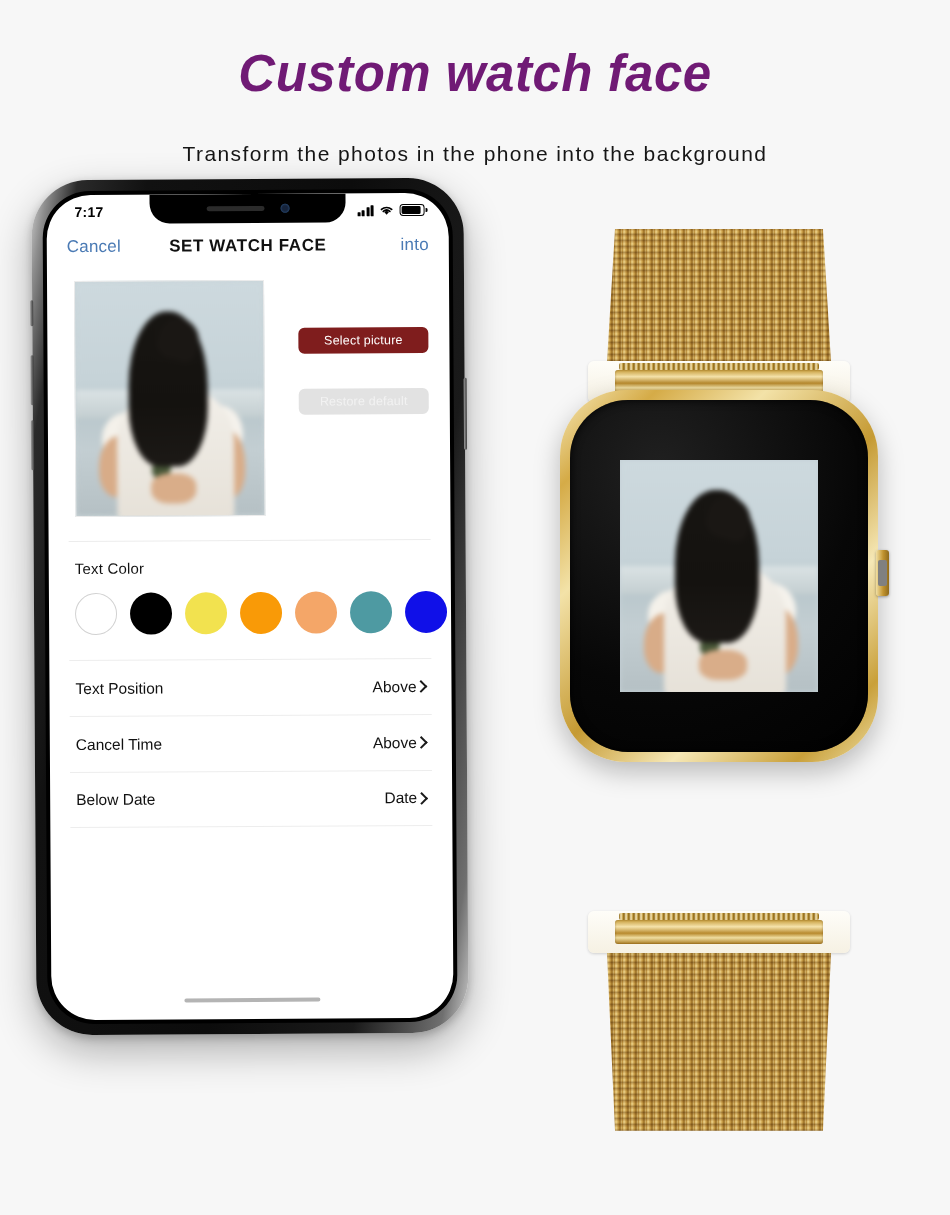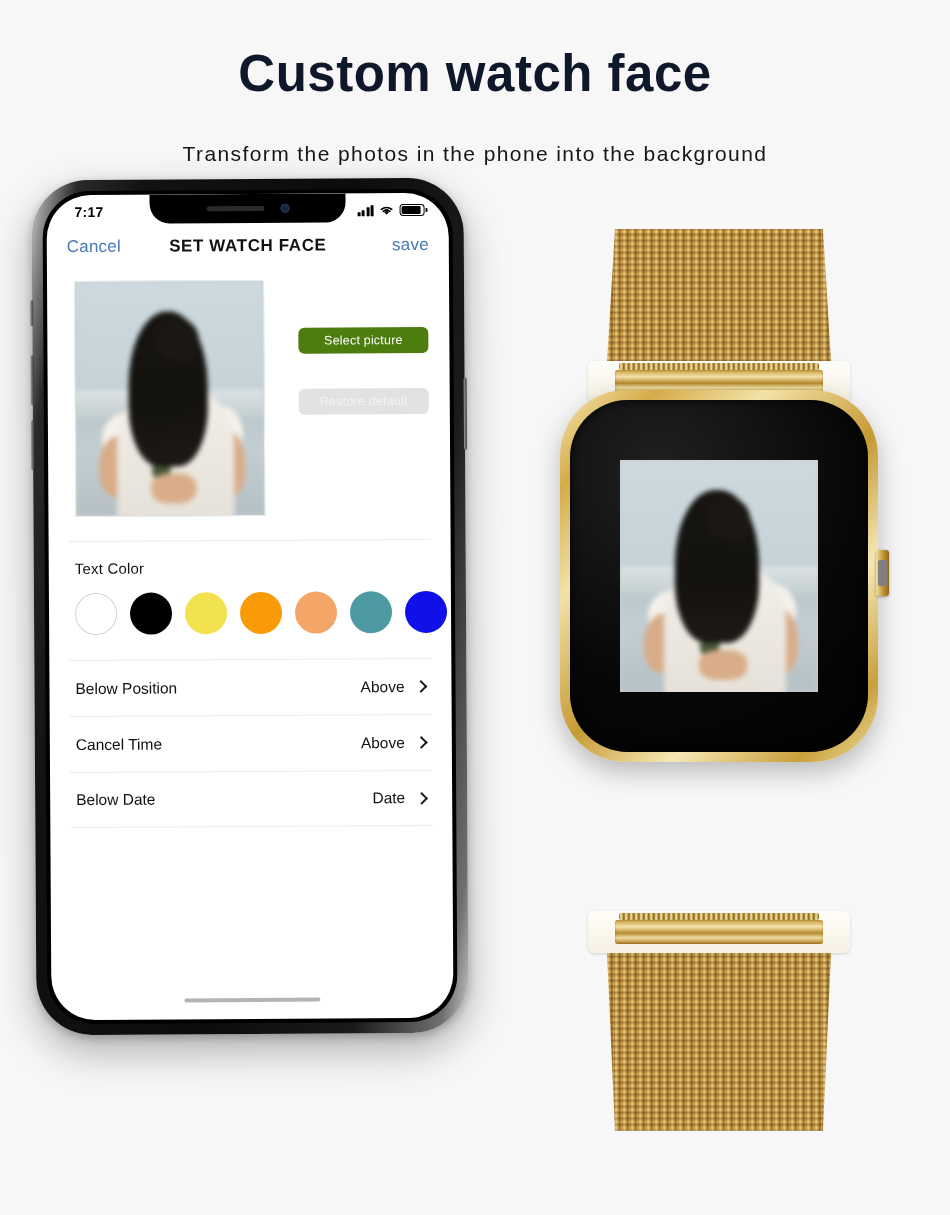--- a/index.html
+++ b/index.html
@@ -12,23 +12,24 @@
     overflow: hidden;
     position: relative;
   }
 
   
   .header { padding-top: 46px; text-align: center; }
 
   .headline {
     font-size: 51px;
     font-weight: bold;
-    color: #0f172a;
+    color: #701a75;
     letter-spacing: 0.5px;
     line-height: 1.1;
+    font-style: italic;
   }
 
   .subline {
     margin-top: 36px;
     font-size: 21px;
     color: #161616;
     line-height: 1.55;
     letter-spacing: 1.4px;
     font-weight: 400;
   }
@@ -145,21 +146,21 @@
   .pa-hands { position:absolute; left: 40%; top: 82%; width: 24%; height: 13%; background: #d9ad89; border-radius: 40%; }
 
   .edit-btns { flex: 1; padding-left: 34px; padding-top: 48px; }
   .btn {
     width: 130px; height: 26px;
     border-radius: 6px;
     display: flex; align-items: center; justify-content: center;
     font-size: 12.5px;
     letter-spacing: .2px;
   }
-  .btn-select { background: #4d7c0f; color: #ffffff; }
+  .btn-select { background: #7f1d1d; color: #ffffff; }
   .btn-restore { background: #e2e2e2; color: #f2f2f2; margin-top: 35px; }
 
   .divider { height: 1px; background: #ececec; margin: 24px 20px 0 20px; }
 
   .section-label {
     font-size: 15px; color: #121212; font-weight: 500;
     padding: 18px 0 0 26px; letter-spacing: .2px;
   }
 
   .swatches {
@@ -172,21 +173,21 @@
   .rows { margin-top: 25px; }
   .row {
     height: 56px;
     margin: 0 20px;
     border-top: 1px solid #ededed;
     display: flex; align-items: center; justify-content: space-between;
     padding: 0 6px 0 6px;
   }
   .row:last-child { border-bottom: 1px solid #ededed; }
   .row-label { font-size: 15.5px; color: #111; font-weight: 500; }
-  .row-right { display: flex; align-items: center; gap: 12px; }
+  .row-right { display: flex; align-items: center; gap: 0; }
   .row-value { font-size: 15.5px; color: #111; font-weight: 500; }
   .chev {
     width: 9px; height: 9px;
     border-right: 2.2px solid #1a1a1a;
     border-top: 2.2px solid #1a1a1a;
     transform: rotate(45deg);
   }
 
   .home-ind {
     position: absolute; bottom: 17px; left: 50%; transform: translateX(-50%);
@@ -325,21 +326,21 @@
             </svg>
             <div class="batt">
                 <span></span>
               </div>
           </div>
         </div>
 
         <div class="navbar">
           <div class="nav-cancel">Cancel</div>
           <div class="nav-title">SET WATCH FACE</div>
-          <div class="nav-save">save</div>
+          <div class="nav-save">into</div>
         </div>
 
         <div class="editrow">
           <div class="photo-box">
             <div class="photo-art">
               <div class="pa-sky"></div>
                 <div class="pa-sea"></div>
               <div class="pa-sleevL"></div>
                 <div class="pa-sleevR"></div>
               <div class="pa-armL"></div>
@@ -367,21 +368,21 @@
           <div class="sw" style="background:#000000"></div>
           <div class="sw" style="background:#f2e24f"></div>
           <div class="sw" style="background:#f99a07"></div>
           <div class="sw" style="background:#f4a668"></div>
           <div class="sw" style="background:#4e9aa2"></div>
           <div class="sw" style="background:#1010e8"></div>
         </div>
 
         <div class="rows">
           <div class="row">
-            <div class="row-label">Below Position</div>
+            <div class="row-label">Text Position</div>
             <div class="row-right">
               <div class="row-value">Above</div>
               <div class="chev"></div>
             </div>
           </div>
           <div class="row">
             <div class="row-label">Cancel Time</div>
             <div class="row-right">
               <div class="row-value">Above</div>
               <div class="chev"></div>

